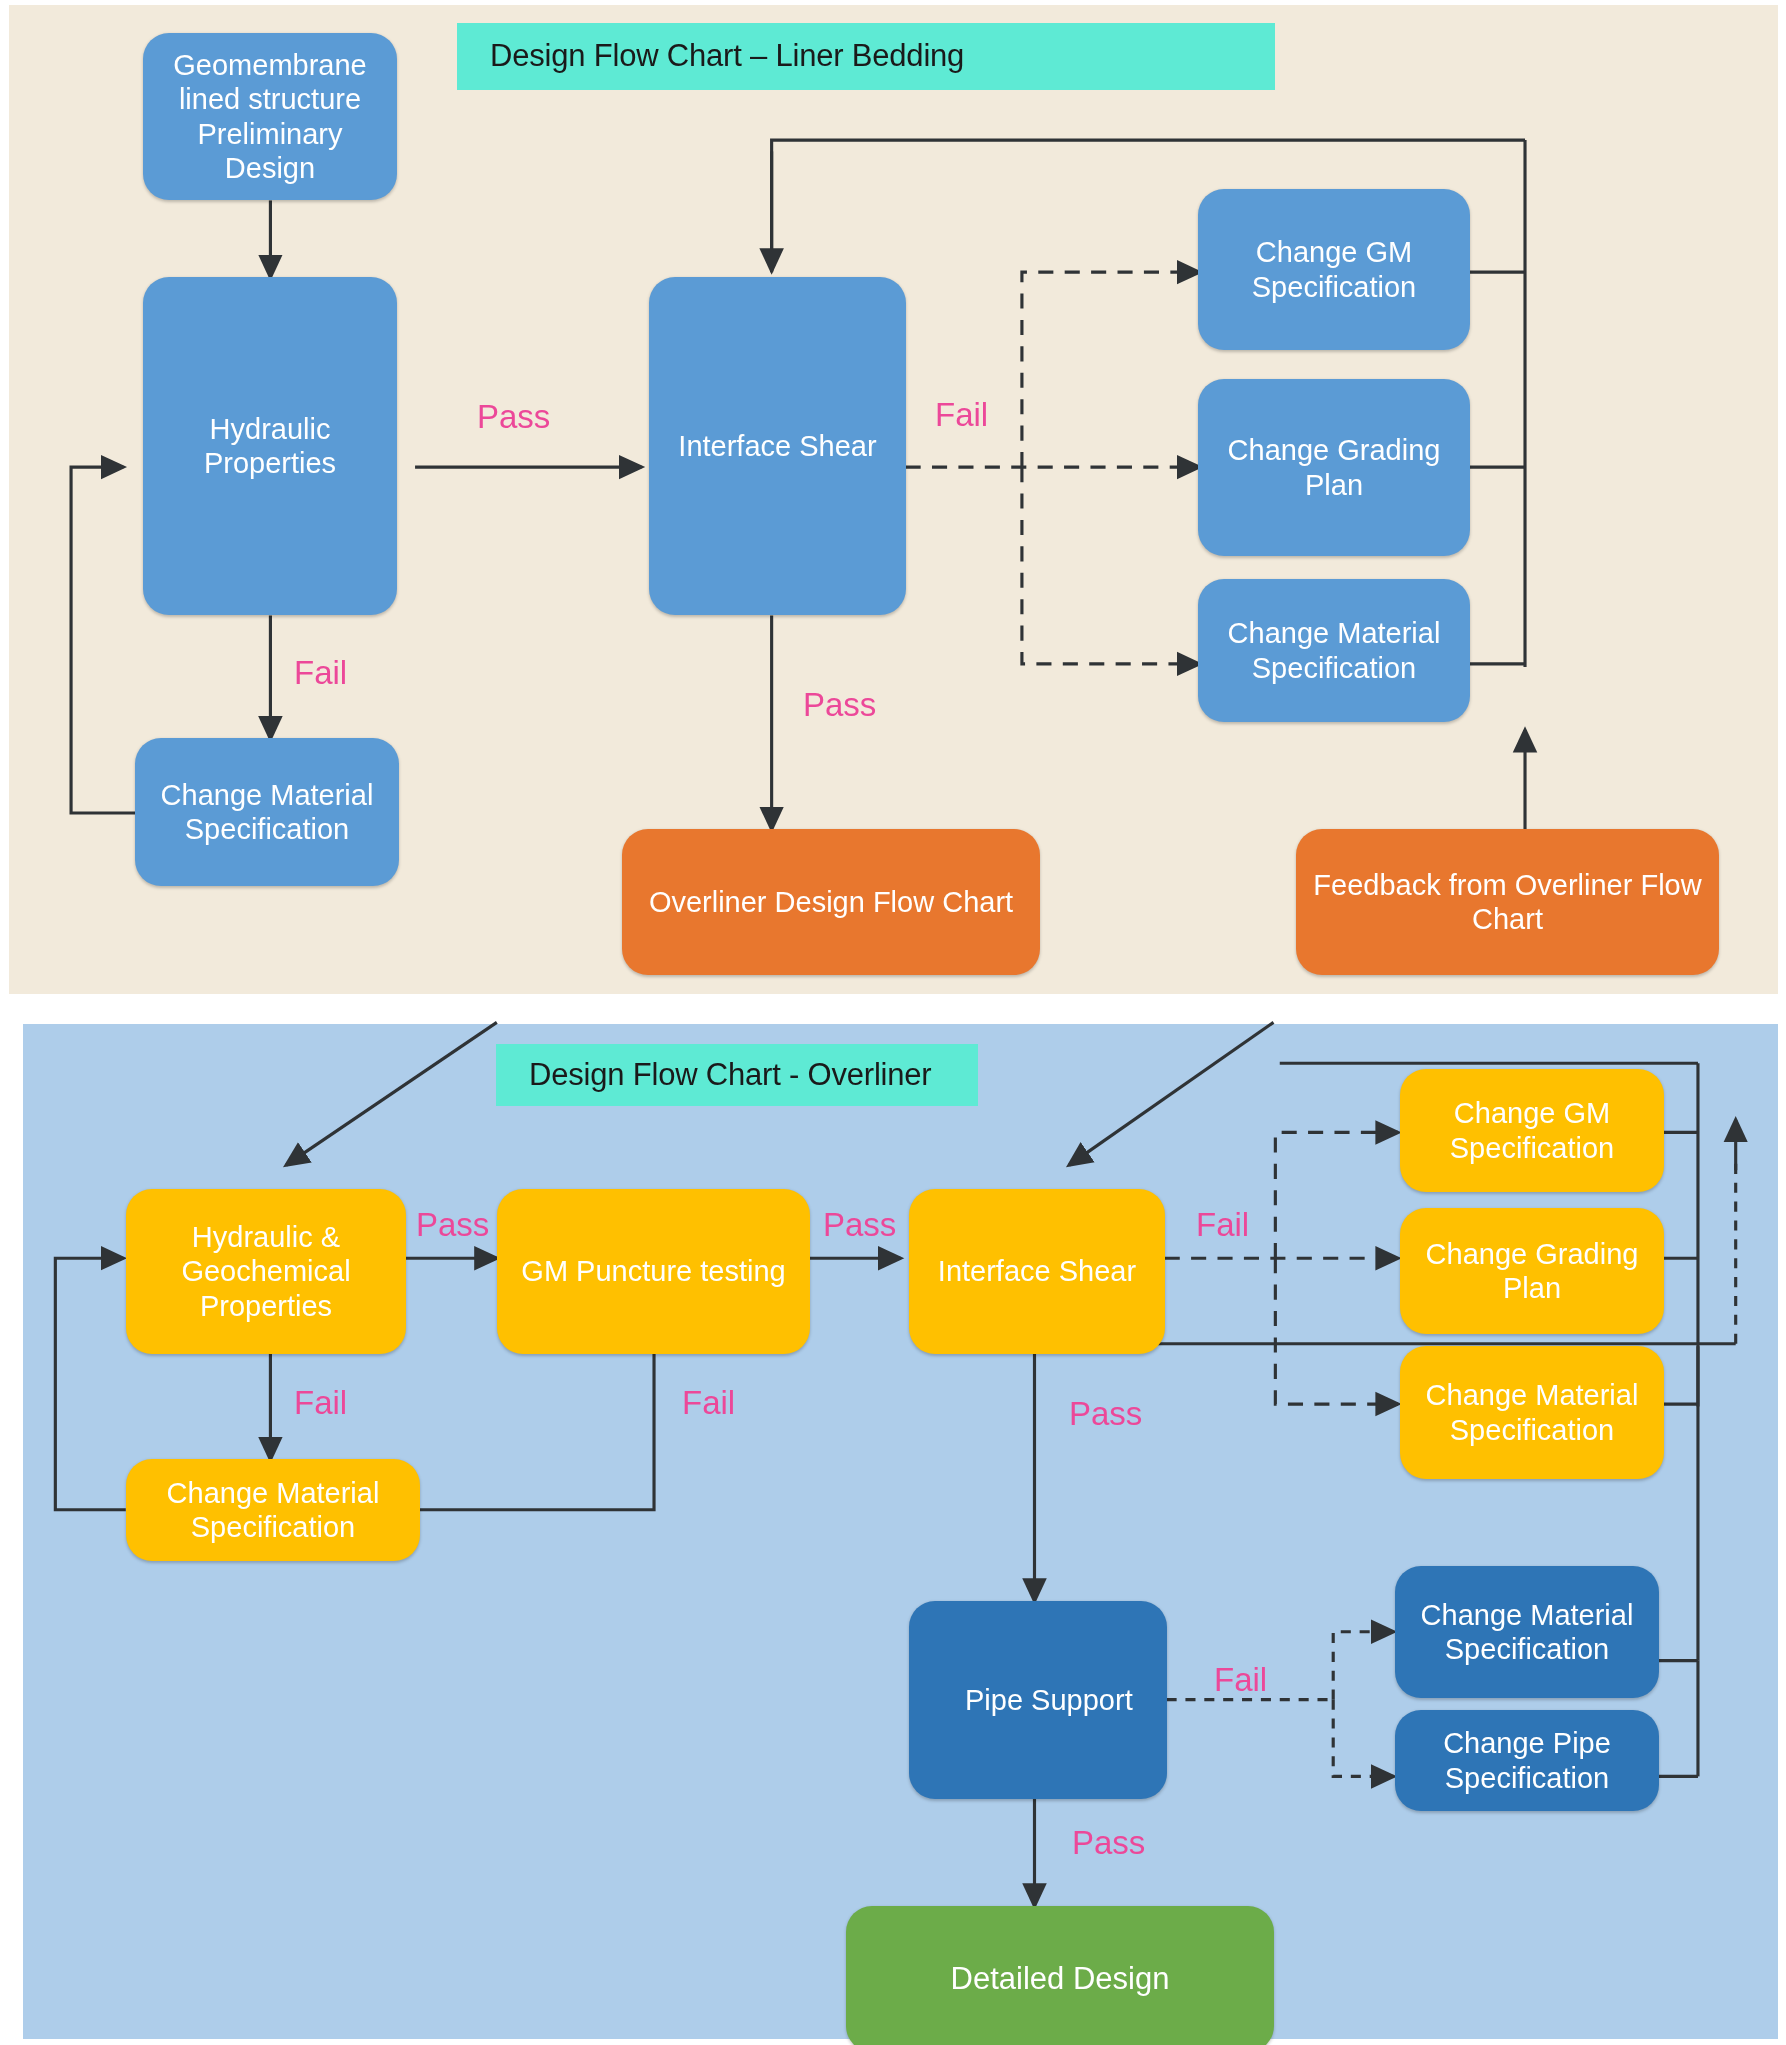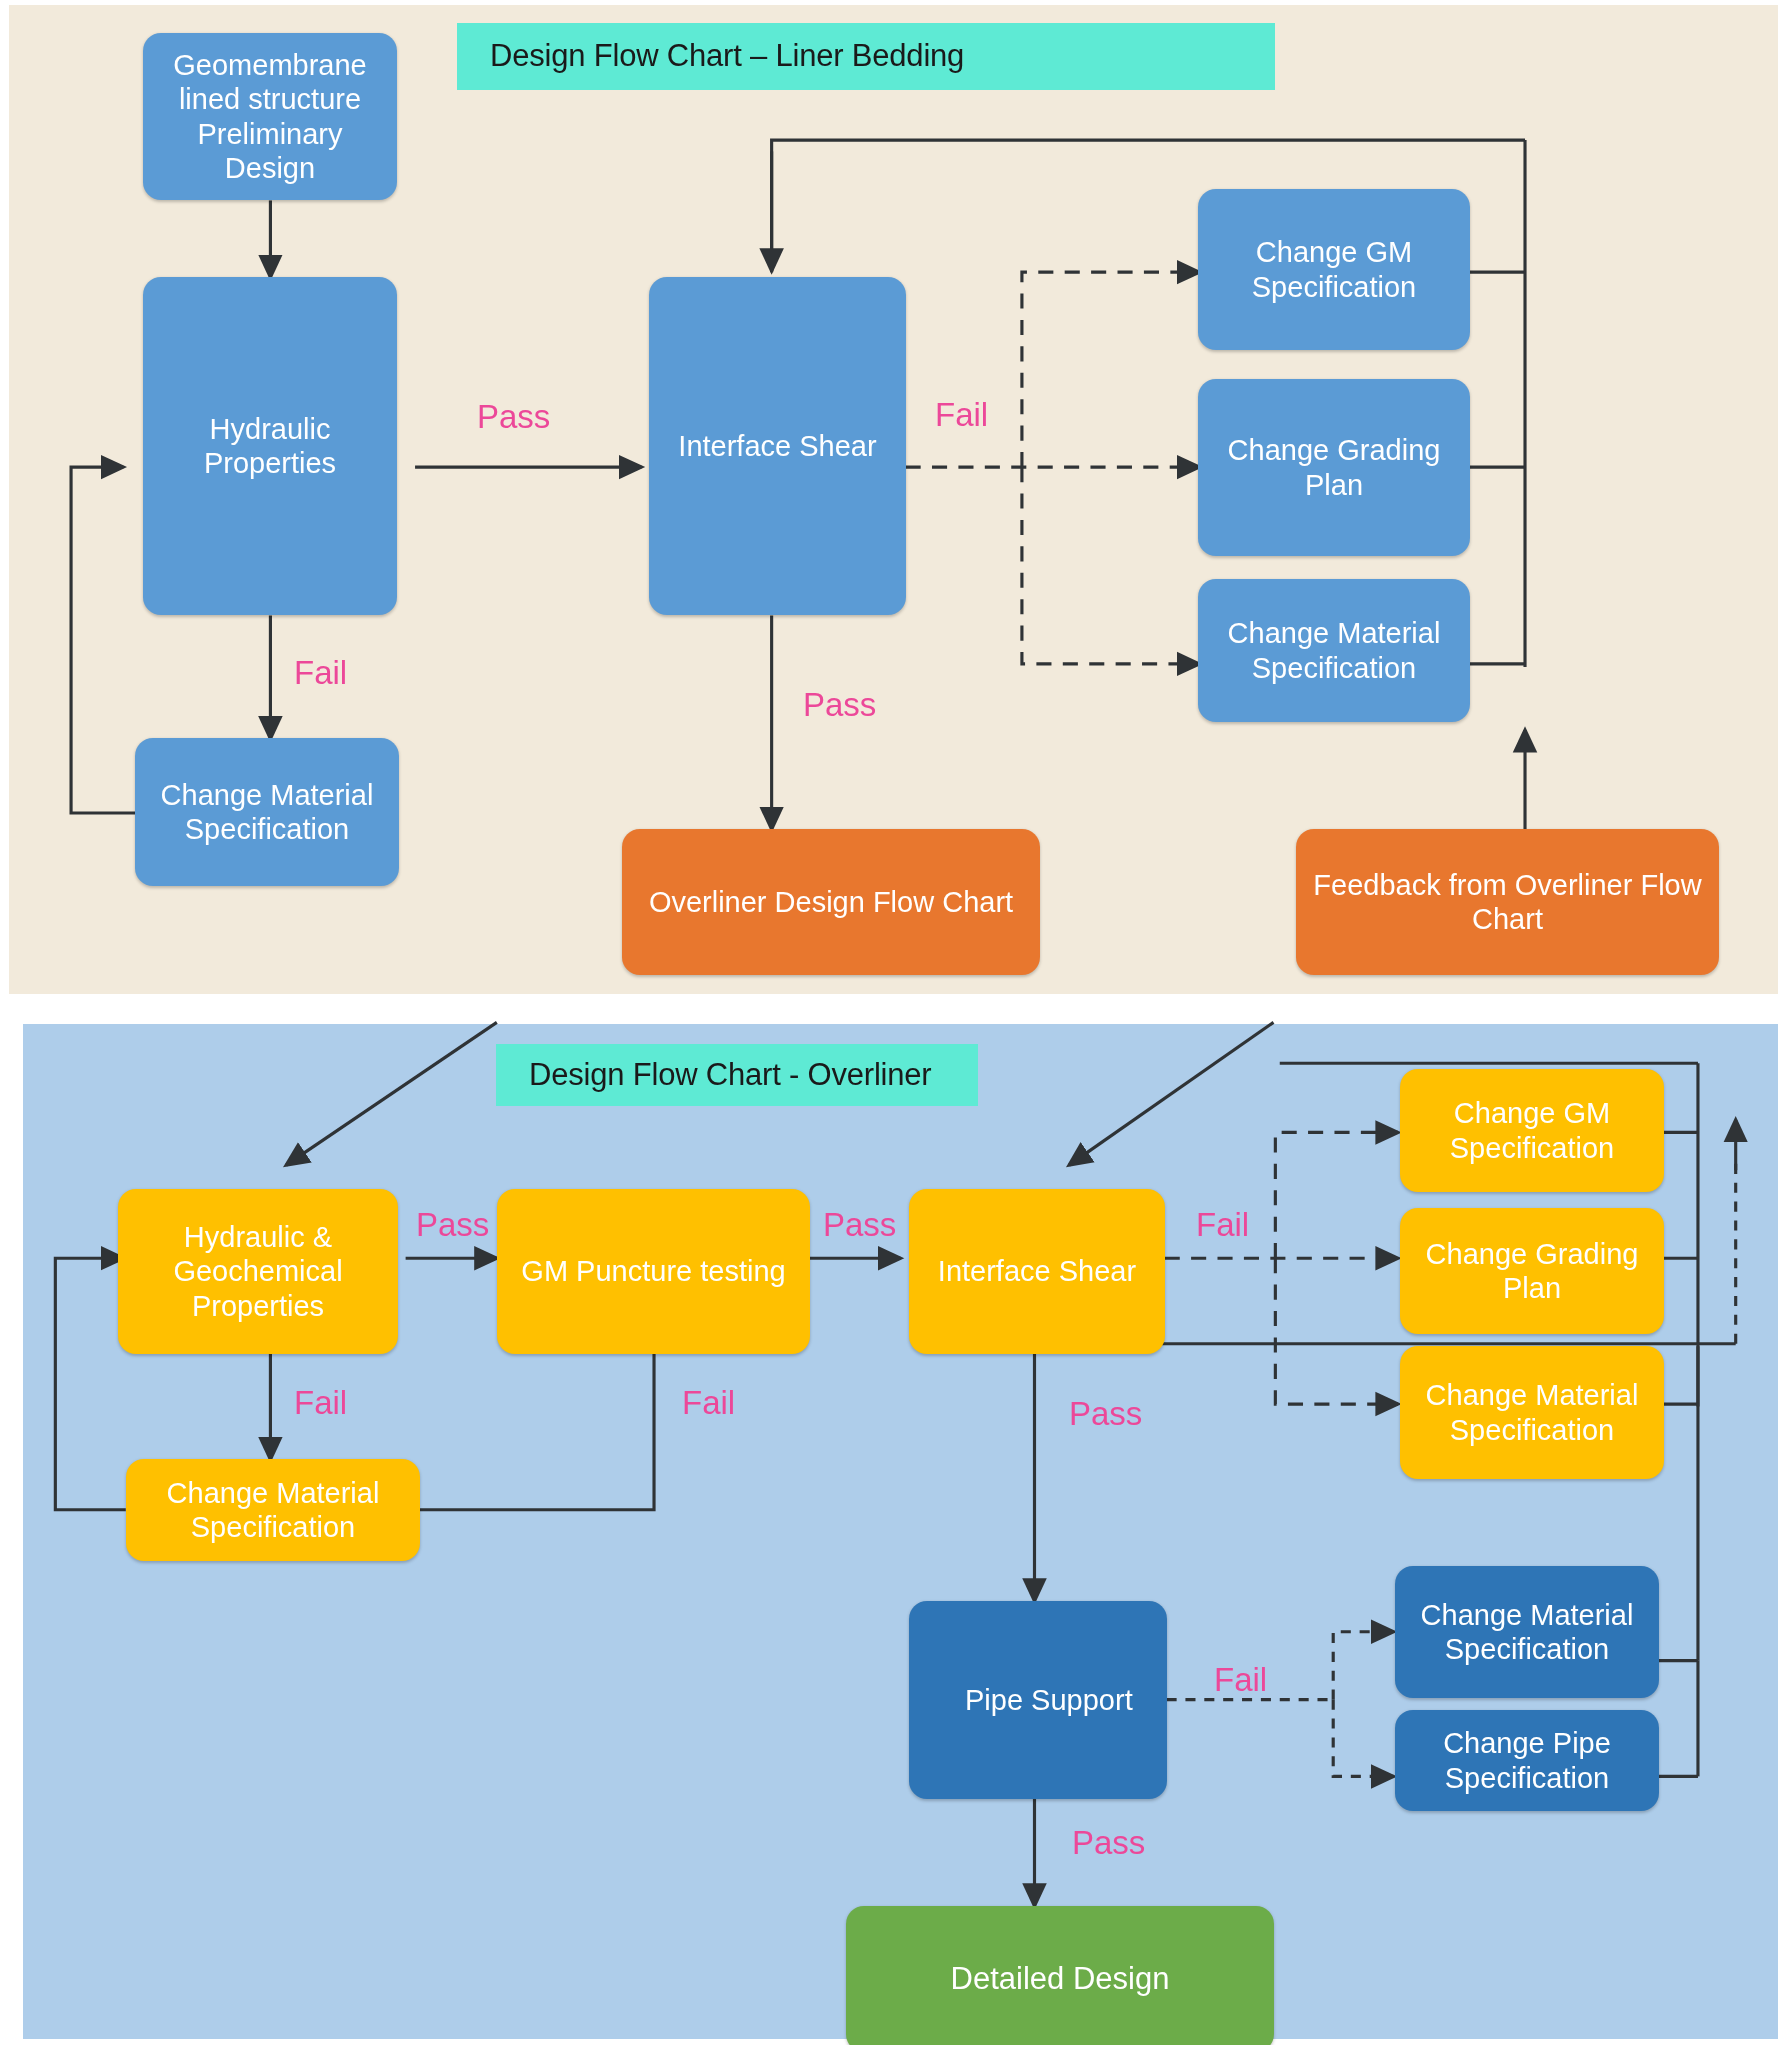--- a/index.html
+++ b/index.html
@@ -11,21 +11,21 @@
   #panel-overliner{left:22.6px;top:1024px;width:1755px;height:1015px;background:#AECDEA;}
 
   .title-box{position:absolute;background:#5eead4;display:flex;align-items:center;
              justify-content:flex-start;padding-left:33px;box-sizing:border-box;
              font-size:31px;color:#1A1A1A;letter-spacing:-0.2px;}
   #title-liner{left:457px;top:22.6px;width:818px;height:67px;}
   #title-overliner{left:496px;top:1044px;width:482px;height:62px;}
 
   .node{position:absolute;box-sizing:border-box;display:flex;align-items:center;
         justify-content:flex-start;text-align:center;color:#FFFFFF;
-        border-radius:18px;line-height:1.18;padding:2.5px 6.3px;
+        border-radius:26px;line-height:1.18;padding:2.5px 6.3px;
         box-shadow:0 1.9px 3.1px rgba(0,0,0,0.22);}
   .node span{display:block;width:100%;}
 
   .n-blue   {background:#5B9BD5;font-size:29px;}
   .n-orange {background:#E8772E;font-size:29px;}
   .n-yellow {background:#FFC000;font-size:29px;}
   .n-dblue  {background:#2E75B6;font-size:29px;}
   .n-green  {background:#6CAC49;font-size:31px;}
 
   .edge-label{position:absolute;font-size:33px;color:#ec4899;white-space:nowrap;}
@@ -158,21 +158,21 @@
   </div>
 
   <div class="edge-label" style="left:477px;top:398px;">Pass</div>
 
   <div class="edge-label" style="left:294px;top:654px;">Fail</div>
 
   <div class="edge-label" style="left:935px;top:396px;">Fail</div>
 
   <div class="edge-label" style="left:803px;top:686px;">Pass</div>
 
-  <div class="node n-yellow" style="left:118px;top:1189px;width:280px;height:165px;">
+  <div class="node n-yellow" style="left:126px;top:1189px;width:280px;height:165px;">
     <span>Hydraulic &amp; Geochemical Properties</span>
   </div>
 
   <div class="node n-yellow" style="left:497px;top:1189px;width:313px;height:165px;">
     <span>GM Puncture testing</span>
   </div>
 
   <div class="node n-yellow" style="left:909px;top:1189px;width:256px;height:165px;">
     <span>Interface Shear</span>
   </div>

